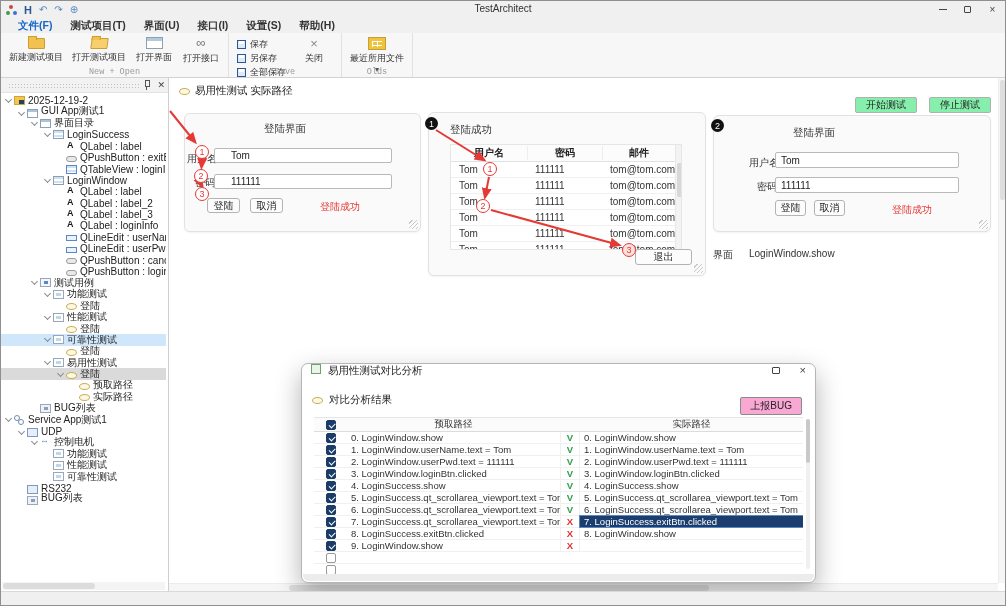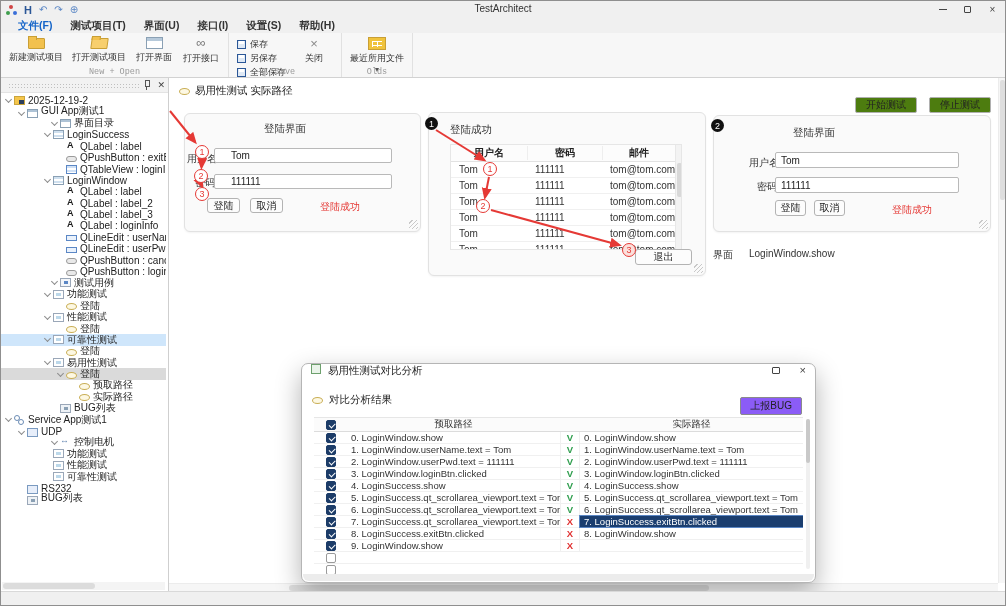--- a/index.html
+++ b/index.html
@@ -52,21 +52,21 @@
   
   .dock{position:absolute;top:77px;left:0;width:168px;bottom:14px;background:#fff;border-right:1px solid #cfcfcf;}
   .dock-head{position:absolute;top:0;left:0;right:0;height:15px;background:#f2f2f2;border-bottom:1px solid #e3e3e3;display:flex;align-items:center;padding:0 3px;}
   .dots{flex:1;height:5px;margin:0 4px;background-image:radial-gradient(#bfbfbf 0.8px,transparent 0.9px);background-size:3px 3px;}
   .pin{width:8px;height:10px;position:relative;margin-right:6px;}
   .pin::before{content:"";position:absolute;top:0;left:2px;width:3px;height:5px;border:1px solid #555;}
   .pin::after{content:"";position:absolute;top:6px;left:3px;width:1px;height:4px;background:#555;}
   .dclose{font-size:9px;color:#444;line-height:9px;}
   .tree{position:absolute;top:17px;left:0;right:2px;bottom:10px;overflow:hidden;font-size:10px;color:#222;}
   .trow{height:11.4px;display:flex;align-items:center;white-space:nowrap;}
-  .lvl0{padding-left:3px;}.lvl1{padding-left:16px;align-items:flex-end;}.lvl2{padding-left:29px;margin-left:20px;}
+  .lvl0{padding-left:3px;}.lvl1{padding-left:16px;align-items:flex-end;}.lvl2{padding-left:29px;}
   .lvl3{padding-left:42px;}.lvl4{padding-left:55px;}.lvl5{padding-left:68px;}
   .hl-blue{background:#cfe6fb;}
   .hl-gray{background:#dadada;}
   .chev{width:9px;height:9px;flex:none;position:relative;}
   .chev.on::before{content:"";position:absolute;left:2px;top:1px;width:4px;height:4px;border-right:1px solid #8c8c8c;border-bottom:1px solid #8c8c8c;transform:rotate(45deg);}
   .chev.off{visibility:hidden;}
   .ticon{width:11px;height:9px;margin:0 3px 0 1px;flex:none;position:relative;}
   .i-folder{background:#f5c64b;border:1px solid #caa43c;}
   .i-folder::after{content:"";position:absolute;right:0;bottom:0;width:5px;height:4px;background:#2b3e5c;}
   .i-win{border:1px solid #8aa0b4;background:#fff;}
@@ -91,21 +91,21 @@
   .i-link{border:none;}
   .i-link::before{content:"↔";position:absolute;left:0;top:-3px;font-size:9px;color:#6b8cb5;}
   .dock-hsb{position:absolute;left:1px;bottom:1px;height:8px;right:3px;background:#f4f4f4;}
   .dock-hsb .thumb{position:absolute;left:1px;top:1px;height:6px;width:92px;background:#dcdcdc;border-radius:3px;}
 
   
   .canvas{position:absolute;top:77px;left:168px;right:0;bottom:14px;background:#fff;overflow:hidden;}
   .chead{position:absolute;top:6px;left:10px;display:flex;align-items:center;gap:5px;font-size:10.5px;color:#222;}
   .ellipse-ic{width:11px;height:7px;border:1px solid #c9ae56;border-radius:50%;background:#fdf8e3;flex:none;}
   .act-btns{position:absolute;top:19px;right:14px;display:flex;gap:12px;}
-  .btn{border:1px solid #b0b0b0;background:#4d7c0f;border-radius:2px;font-size:10px;padding:1px 10px;height:16px;line-height:12px;color:#222;}
+  .btn{border:1px solid #b0b0b0;background:#86efac;border-radius:2px;font-size:10px;padding:1px 10px;height:16px;line-height:12px;color:#222;}
   .card{position:absolute;background:#fafafa;border:1px solid #e2e2e2;border-radius:6px;box-shadow:0 1px 2px rgba(0,0,0,.05);}
   #cardA{left:15px;top:35px;width:237px;height:119px;}
   #cardB{left:259px;top:34px;width:278px;height:164px;}
   #cardC{left:544px;top:37px;width:278px;height:117px;}
   .ctitle{position:absolute;font-size:10.5px;color:#333;}
   .flabel{position:absolute;font-size:10px;color:#333;}
   .finput{position:absolute;background:#fff;border:1px solid #b9b9b9;border-radius:2px;font-size:10px;color:#222;padding:0 5px;display:flex;align-items:center;}
   .sbtn{position:absolute;border:1px solid #b3b3b3;background:#fcfcfc;border-radius:3px;font-size:10px;color:#222;display:flex;align-items:center;justify-content:center;}
   .status-red{position:absolute;color:#e53935;font-size:10px;}
   .grip{position:absolute;right:2px;bottom:2px;width:9px;height:9px;background:repeating-linear-gradient(135deg,transparent 0 2px,#c9c9c9 2px 3px);}
@@ -138,21 +138,21 @@
 
   
   .dialog{position:absolute;left:132px;top:285px;width:515px;height:220px;background:#fff;border:1px solid #b5b5b5;border-radius:7px;box-shadow:0 10px 26px rgba(0,0,0,.30);z-index:10;}
   .dtitle{position:absolute;top:0;left:0;right:0;height:20px;display:flex;align-items:flex-start;padding:0 9px;font-size:10.5px;color:#222;}
   .dicon{width:10px;height:10px;background:#eaf4ea;border:1px solid #6da06d;margin-right:7px;flex:none;}
   .dctrl{margin-left:auto;display:flex;gap:20px;color:#444;align-items:center;}
   .dctrl .minline{width:8px;height:1px;background:#444;}
   .dctrl .maxbox{width:8px;height:7px;border:1px solid #444;border-radius:1px;}
   .dctrl .x{font-size:11px;line-height:11px;}
   .dsec{position:absolute;left:10px;top:29px;display:flex;align-items:center;gap:6px;font-size:10.5px;color:#222;}
-  .dbug{position:absolute;right:13px;top:33px;border:1px solid #8a8a8a;background:#8b5cf6;font-size:10px;padding:1px 9px;border-radius:2px;color:#222;}
+  .dbug{position:absolute;right:13px;top:33px;border:1px solid #8a8a8a;background:#f9a8d4;font-size:10px;padding:1px 9px;border-radius:2px;color:#222;}
   .dtable{position:absolute;left:12px;top:53px;right:12px;height:158px;overflow:hidden;font-size:9.5px;color:#333;border-top:1px solid #e6e6e6;}
   .drow{display:flex;height:12px;align-items:center;border-bottom:1px solid #f0f0f0;}
   .drow.dhead{height:14px;background:#fbfbfb;border-bottom:1px solid #dcdcdc;color:#333;}
   .c-chk{width:33px;display:flex;justify-content:center;flex:none;}
   .c-exp{width:213px;padding-left:4px;flex:none;overflow:hidden;white-space:nowrap;}
   .c-mark{width:20px;text-align:center;border-left:1px solid #f0f0f0;border-right:1px solid #f0f0f0;flex:none;font-weight:bold;}
   .c-act{flex:1;padding-left:4px;overflow:hidden;white-space:nowrap;}
   .dhead .c-exp,.dhead .c-act{text-align:center;padding-left:0;}
   .cb{width:10px;height:10px;border-radius:2px;border:1px solid #9a9a9a;background:#fff;position:relative;}
   .cb.on{background:#1c3c68;border-color:#1c3c68;}

